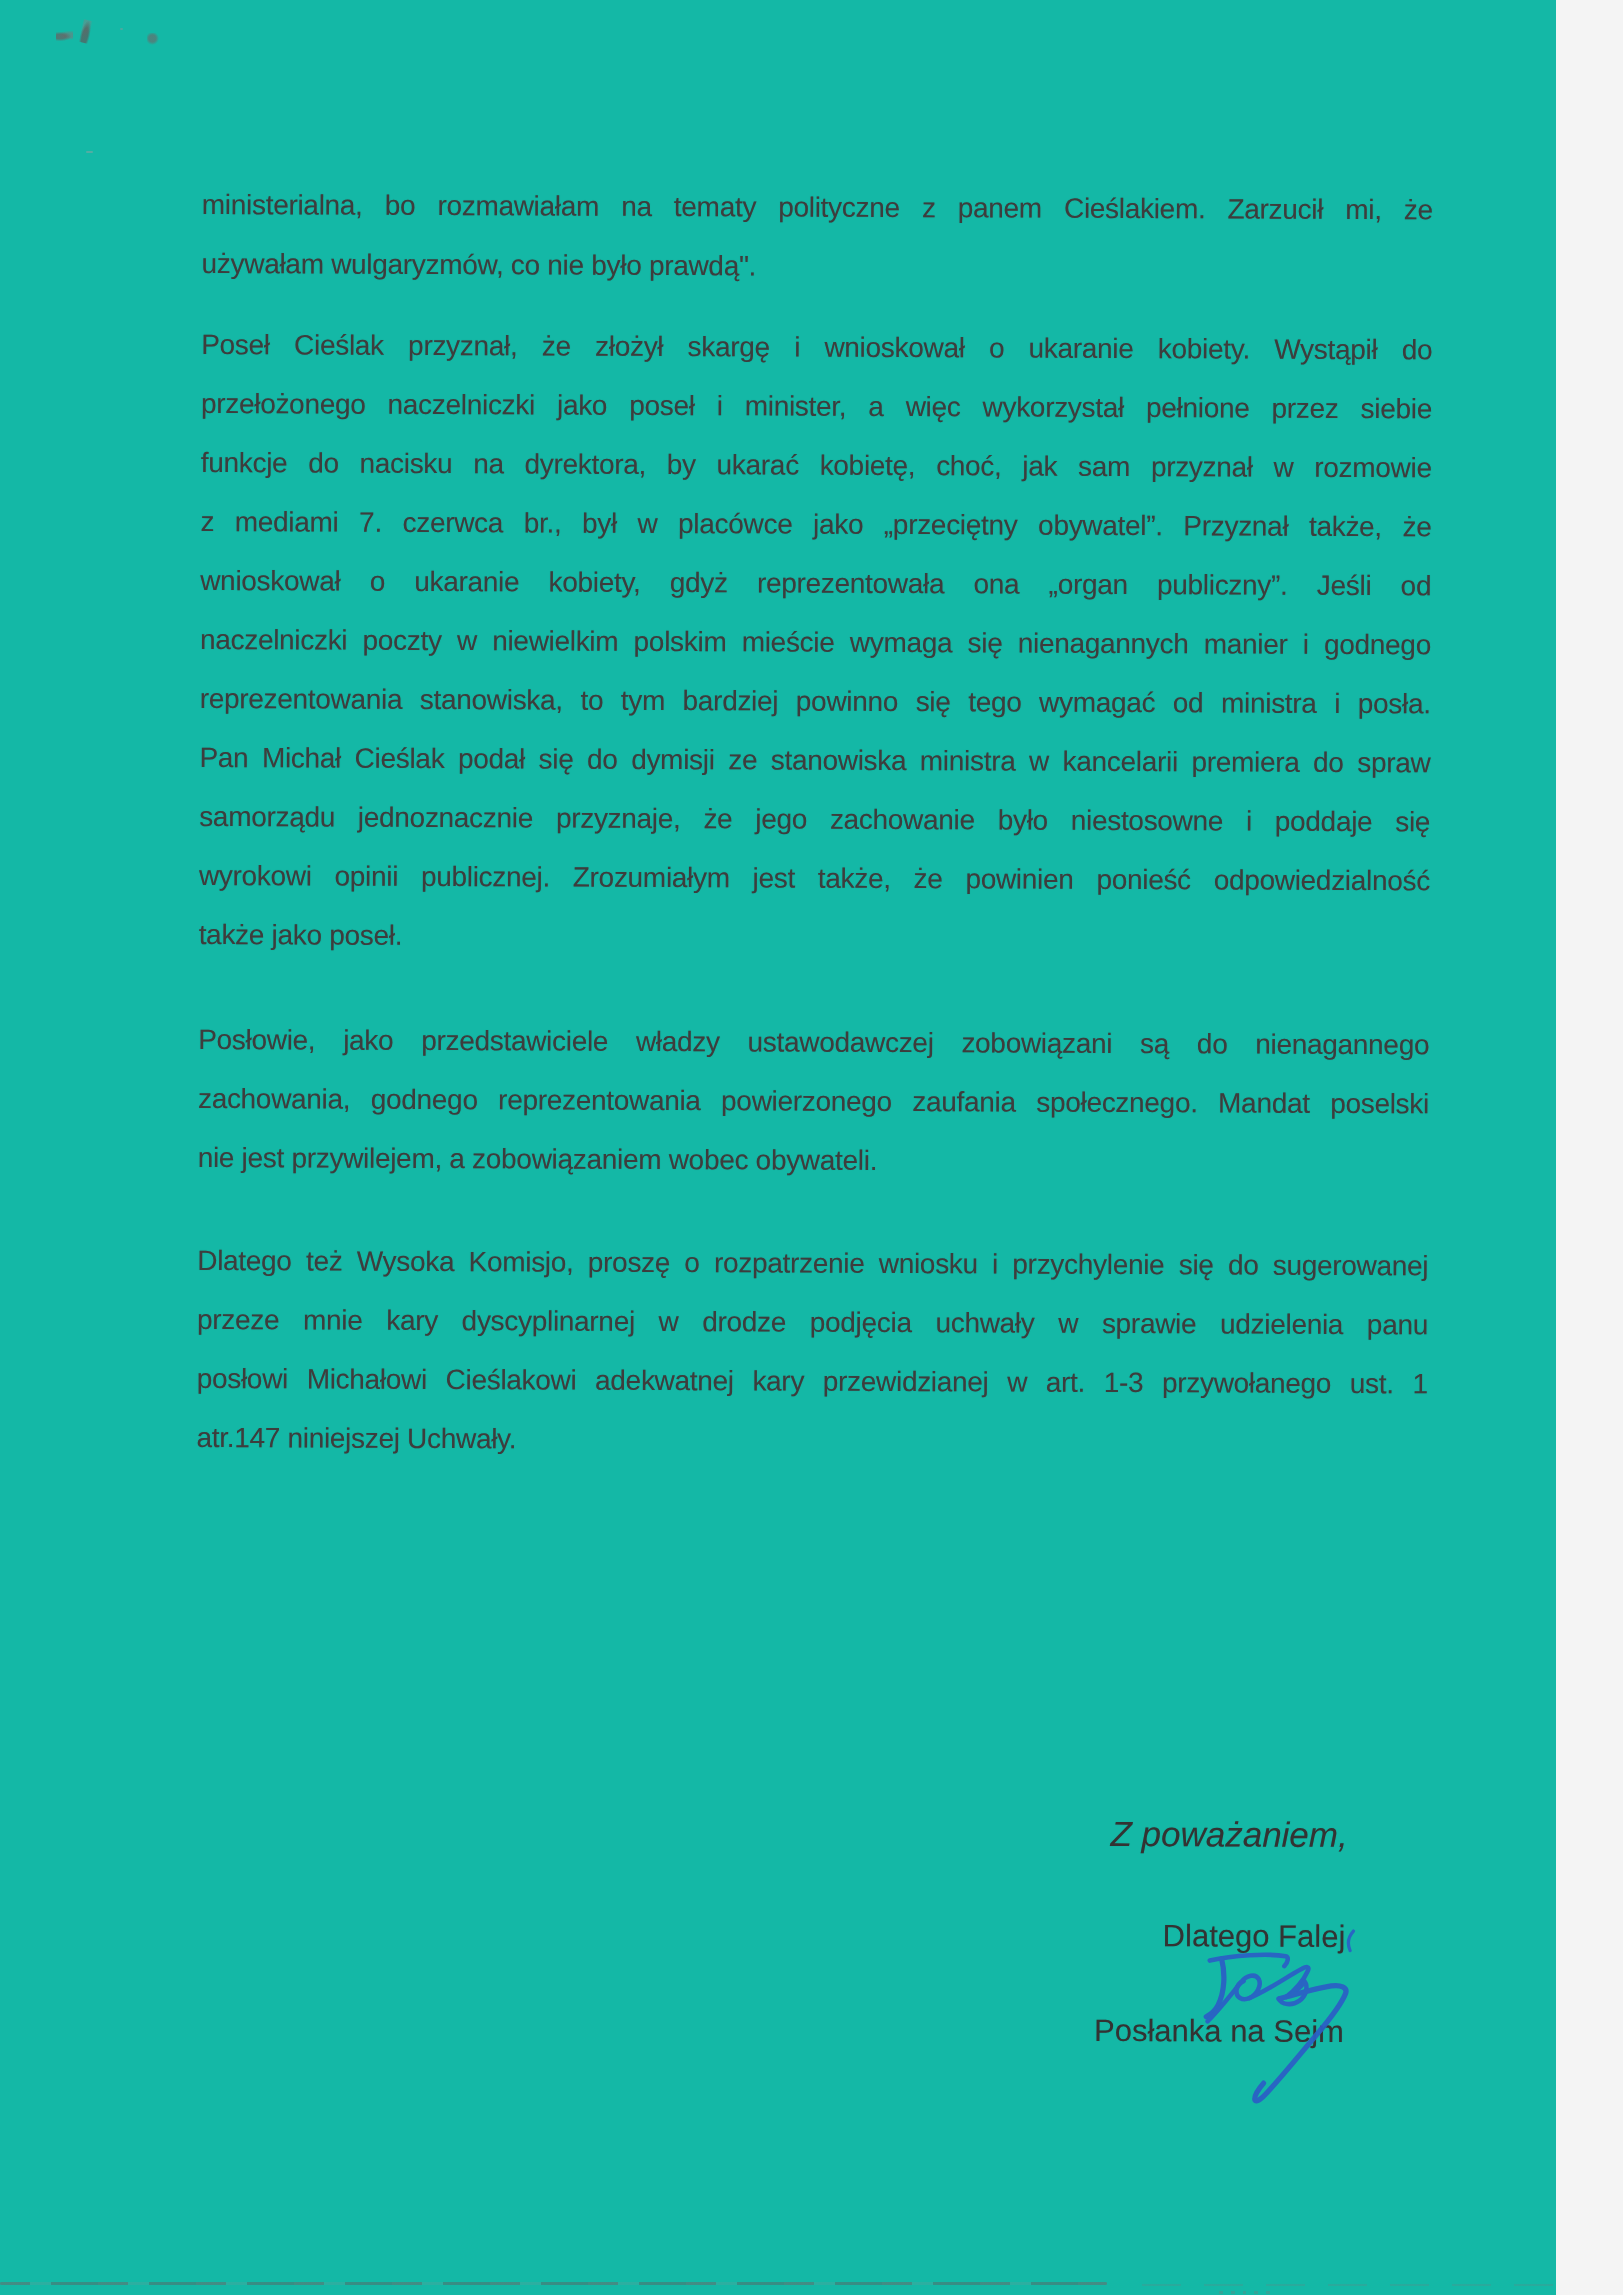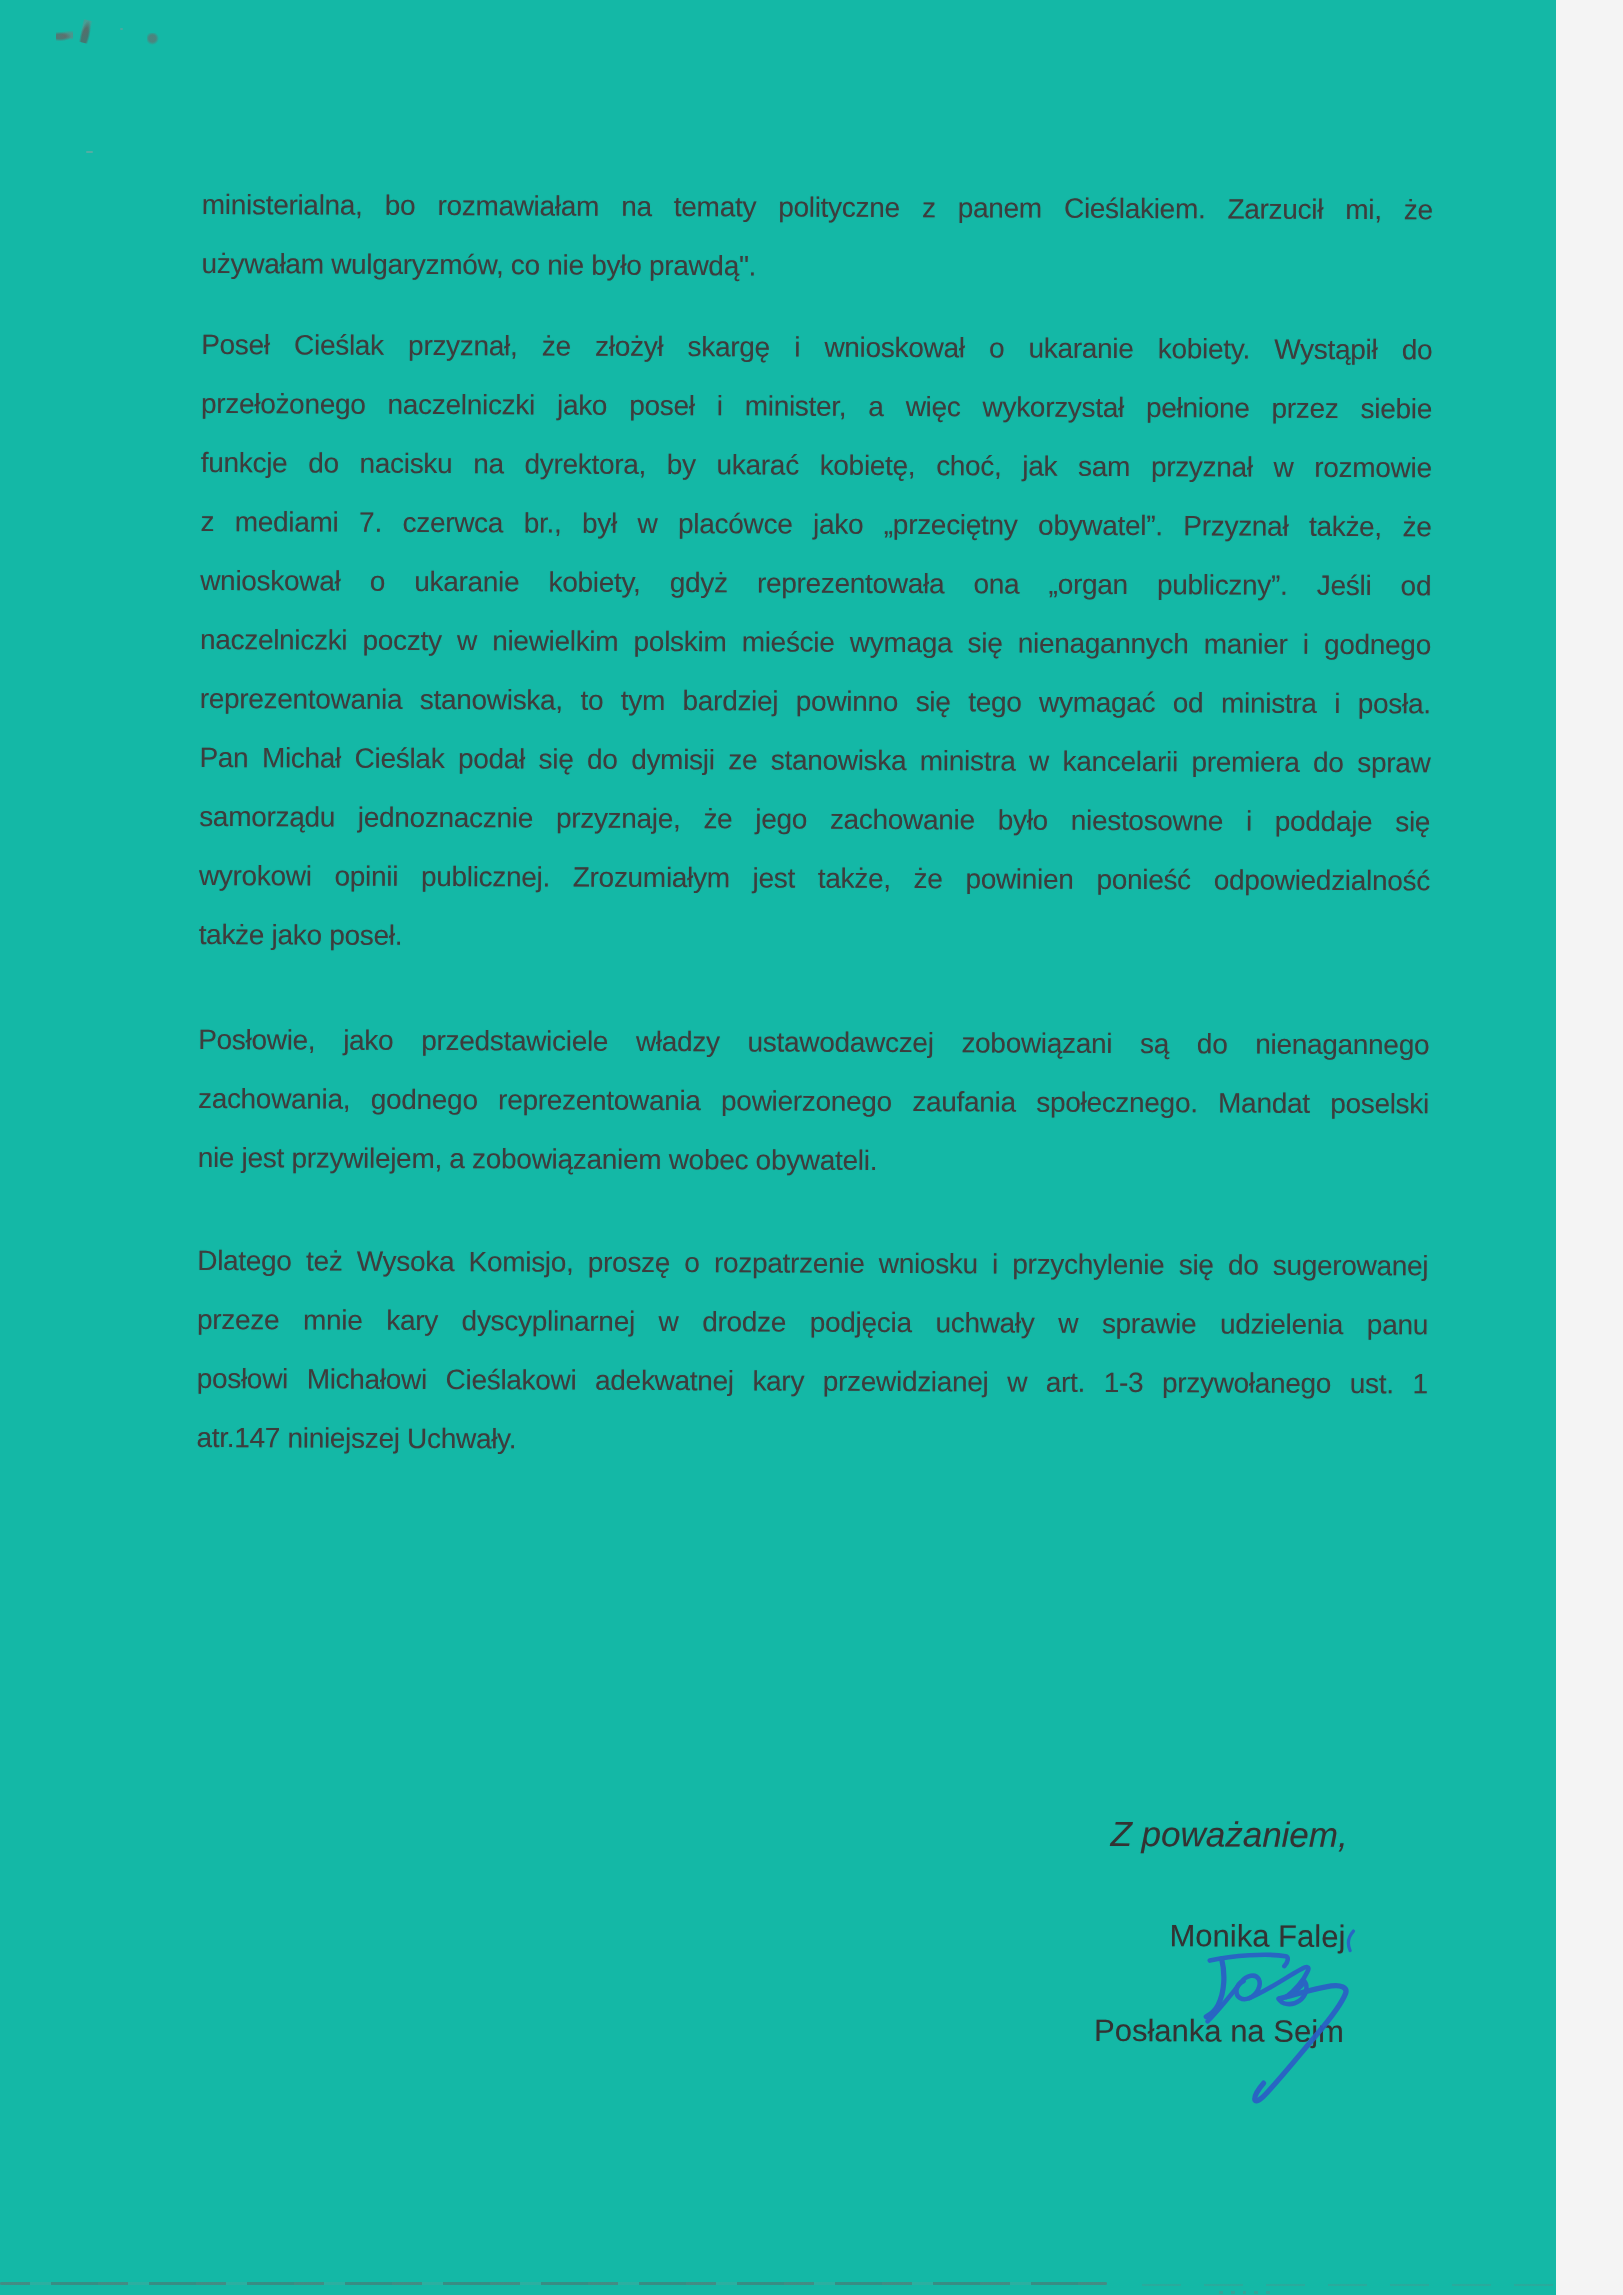--- a/index.html
+++ b/index.html
@@ -97,21 +97,21 @@
         <p class="para">
           <span class="line just">Dlatego też Wysoka Komisjo, proszę o rozpatrzenie wniosku i przychylenie się do sugerowanej</span>
           <span class="line just">przeze mnie kary dyscyplinarnej w drodze podjęcia uchwały w sprawie udzielenia panu</span>
           <span class="line just">posłowi Michałowi Cieślakowi adekwatnej kary przewidzianej w art. 1-3 przywołanego ust. 1</span>
           <span class="line">atr.147 niniejszej Uchwały.</span>
         </p>
       </div>
 
     <div class="signoff-line closing">Z poważaniem,</div>
 
-    <div class="signoff-line signer-name">Monika Falej</div>
+    <div class="signoff-line signer-name">Dlatego Falej</div>
 
     <svg class="ink-tick-svg" viewBox="0 0 20 36" fill="none">
       <g fill="none" stroke-width="5" stroke-linecap="round" stroke="#2b5fc6">
         <path d="M 14,3 C 6,12 4,22 9,33"></path>
       </g>
     </svg>
 
     <svg class="signature-svg" viewBox="0 0 240 240" fill="none">
       <g fill="none" stroke-width="7" stroke-linecap="round" stroke-linejoin="round" stroke="#2b5fc6">
         <path d="M 10,14 C 45,6 98,2 126,7 C 131,8 130,16 124,22"></path>

